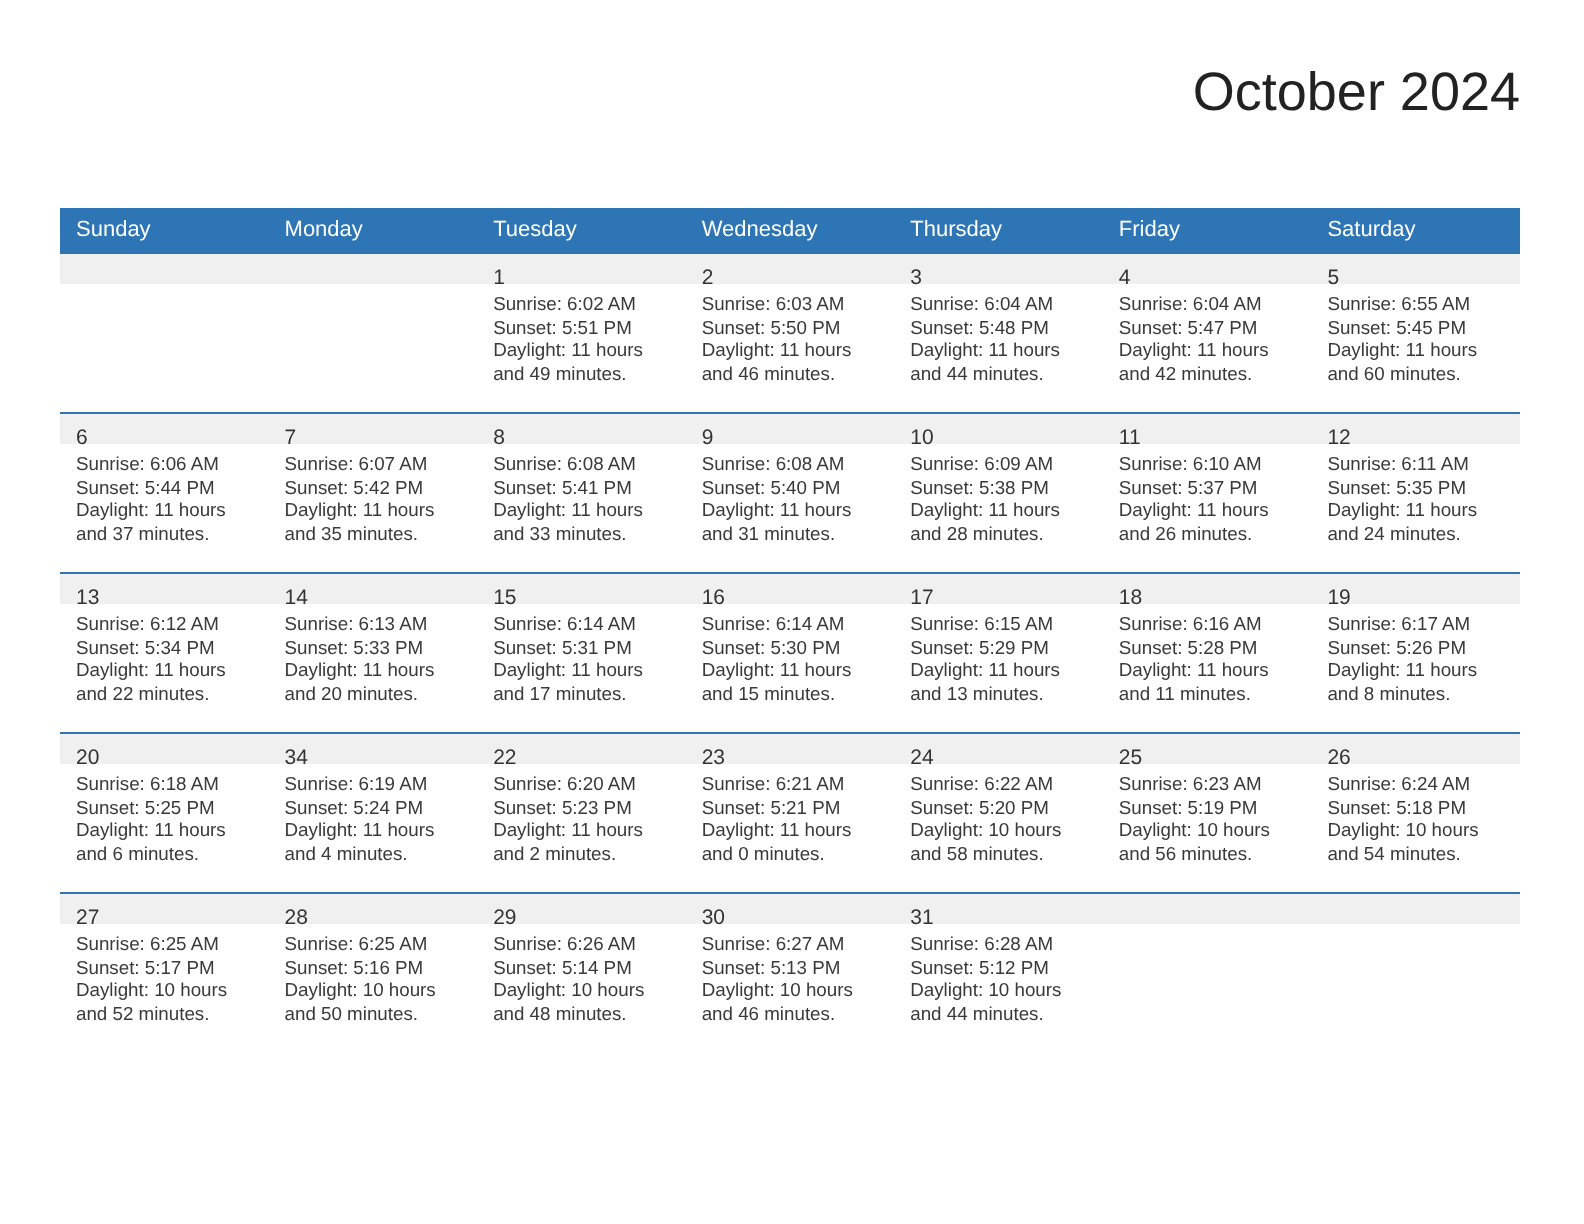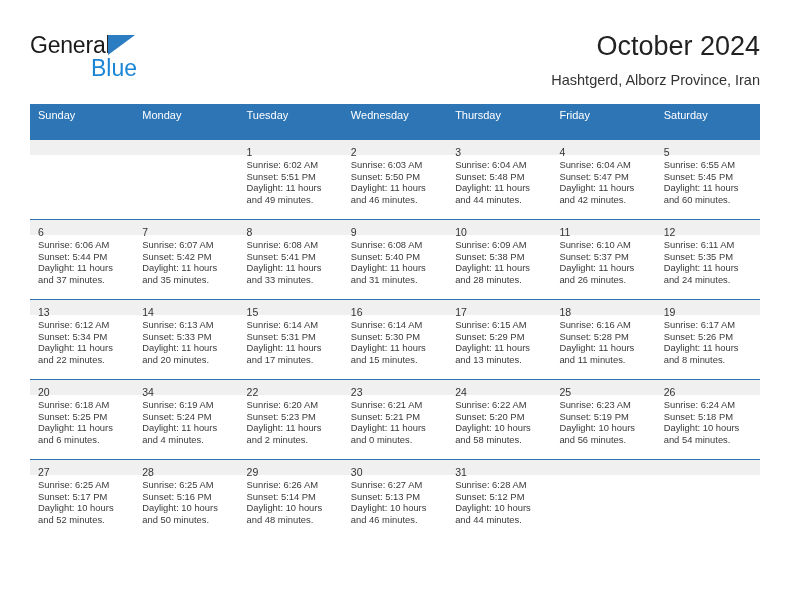--- a/index.html
+++ b/index.html
@@ -91,21 +91,21 @@
     width: 730px;
     border-collapse: collapse;
     table-layout: fixed;
   }
   .calendar th {
     background: #2e75b6;
     color: #ffffff;
     font-size: 11px;
     font-weight: normal;
     text-align: left;
-    padding: 5px 0 19px 8px;
+    padding: 5px 0 6px 8px;
     height: 11px;
     border: none;
   }
   .calendar td {
     vertical-align: top;
     padding: 0;
     border: none;
     border-top: 1px solid #2e75b6;
     height: 79px;
     background: #ffffff;
@@ -142,29 +142,23 @@
     background: #f0f0f0;
   }
 </style>
 </head>
 <body>
 
 <div class="page">
 
   <div class="header">
 
-    <div class="brand">
-      <div class="brand-line1">General</div>
-      <div class="brand-triangle"></div>
-      <div class="brand-line2">Blue</div>
-    </div>
 
     <div class="title-block">
       <div class="cal-title">October 2024</div>
-      <div class="cal-subtitle">Hashtgerd, Alborz Province, Iran</div>
     </div>
 
   </div>
 
   <table class="calendar">
     <thead>
       <tr id="weekday-header-row">
           <th>Sunday</th>
           <th>Monday</th>
           <th>Tuesday</th>

